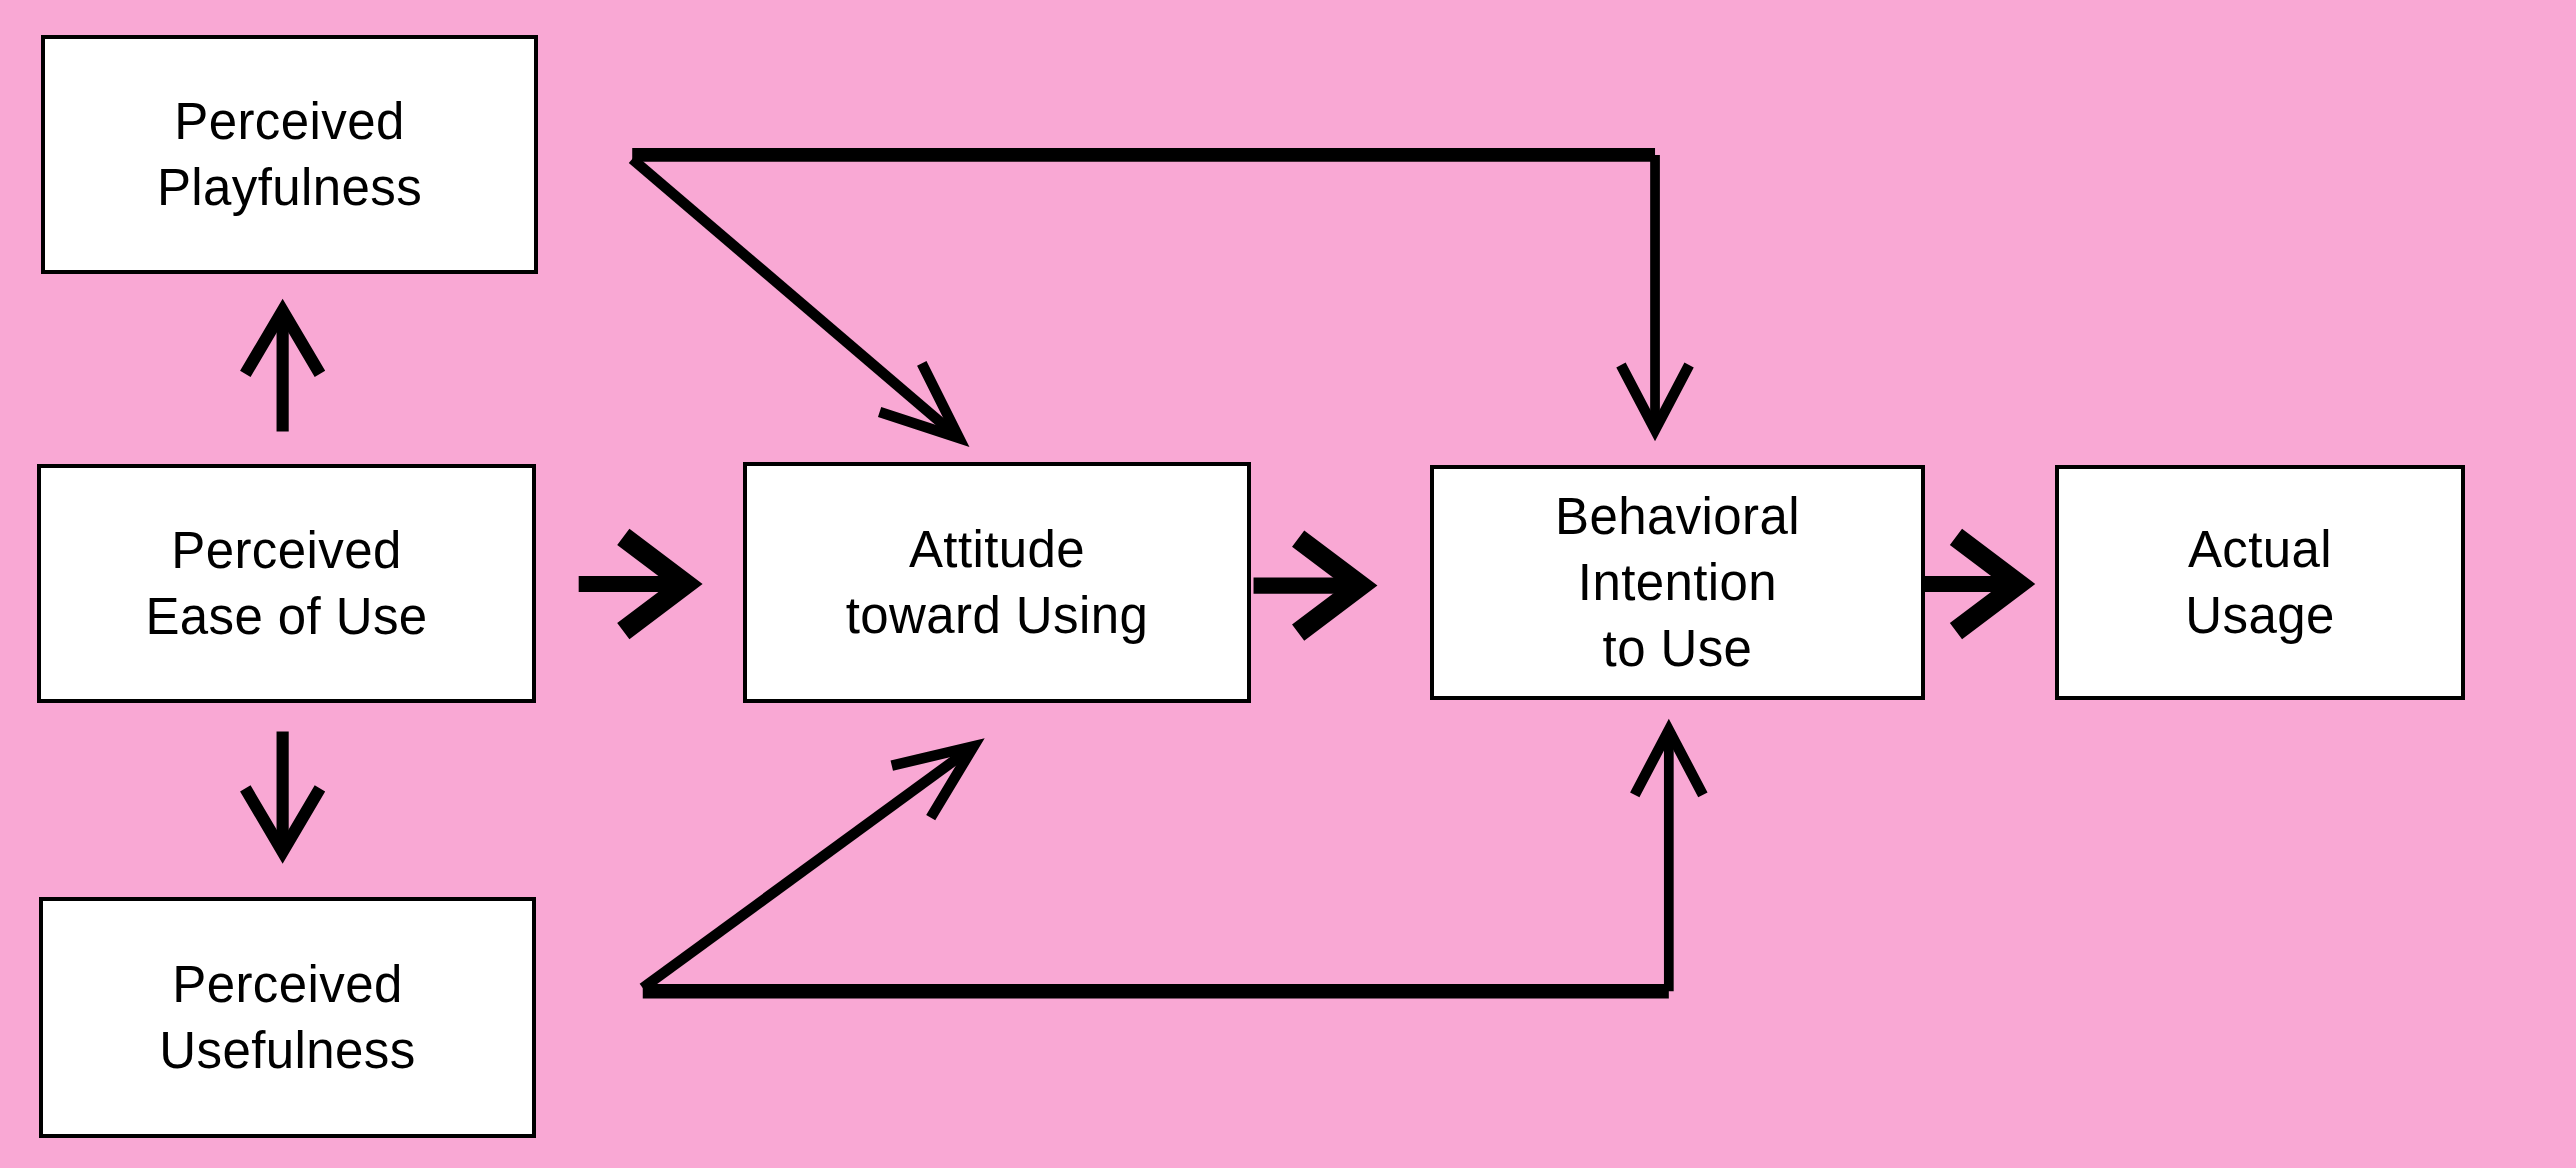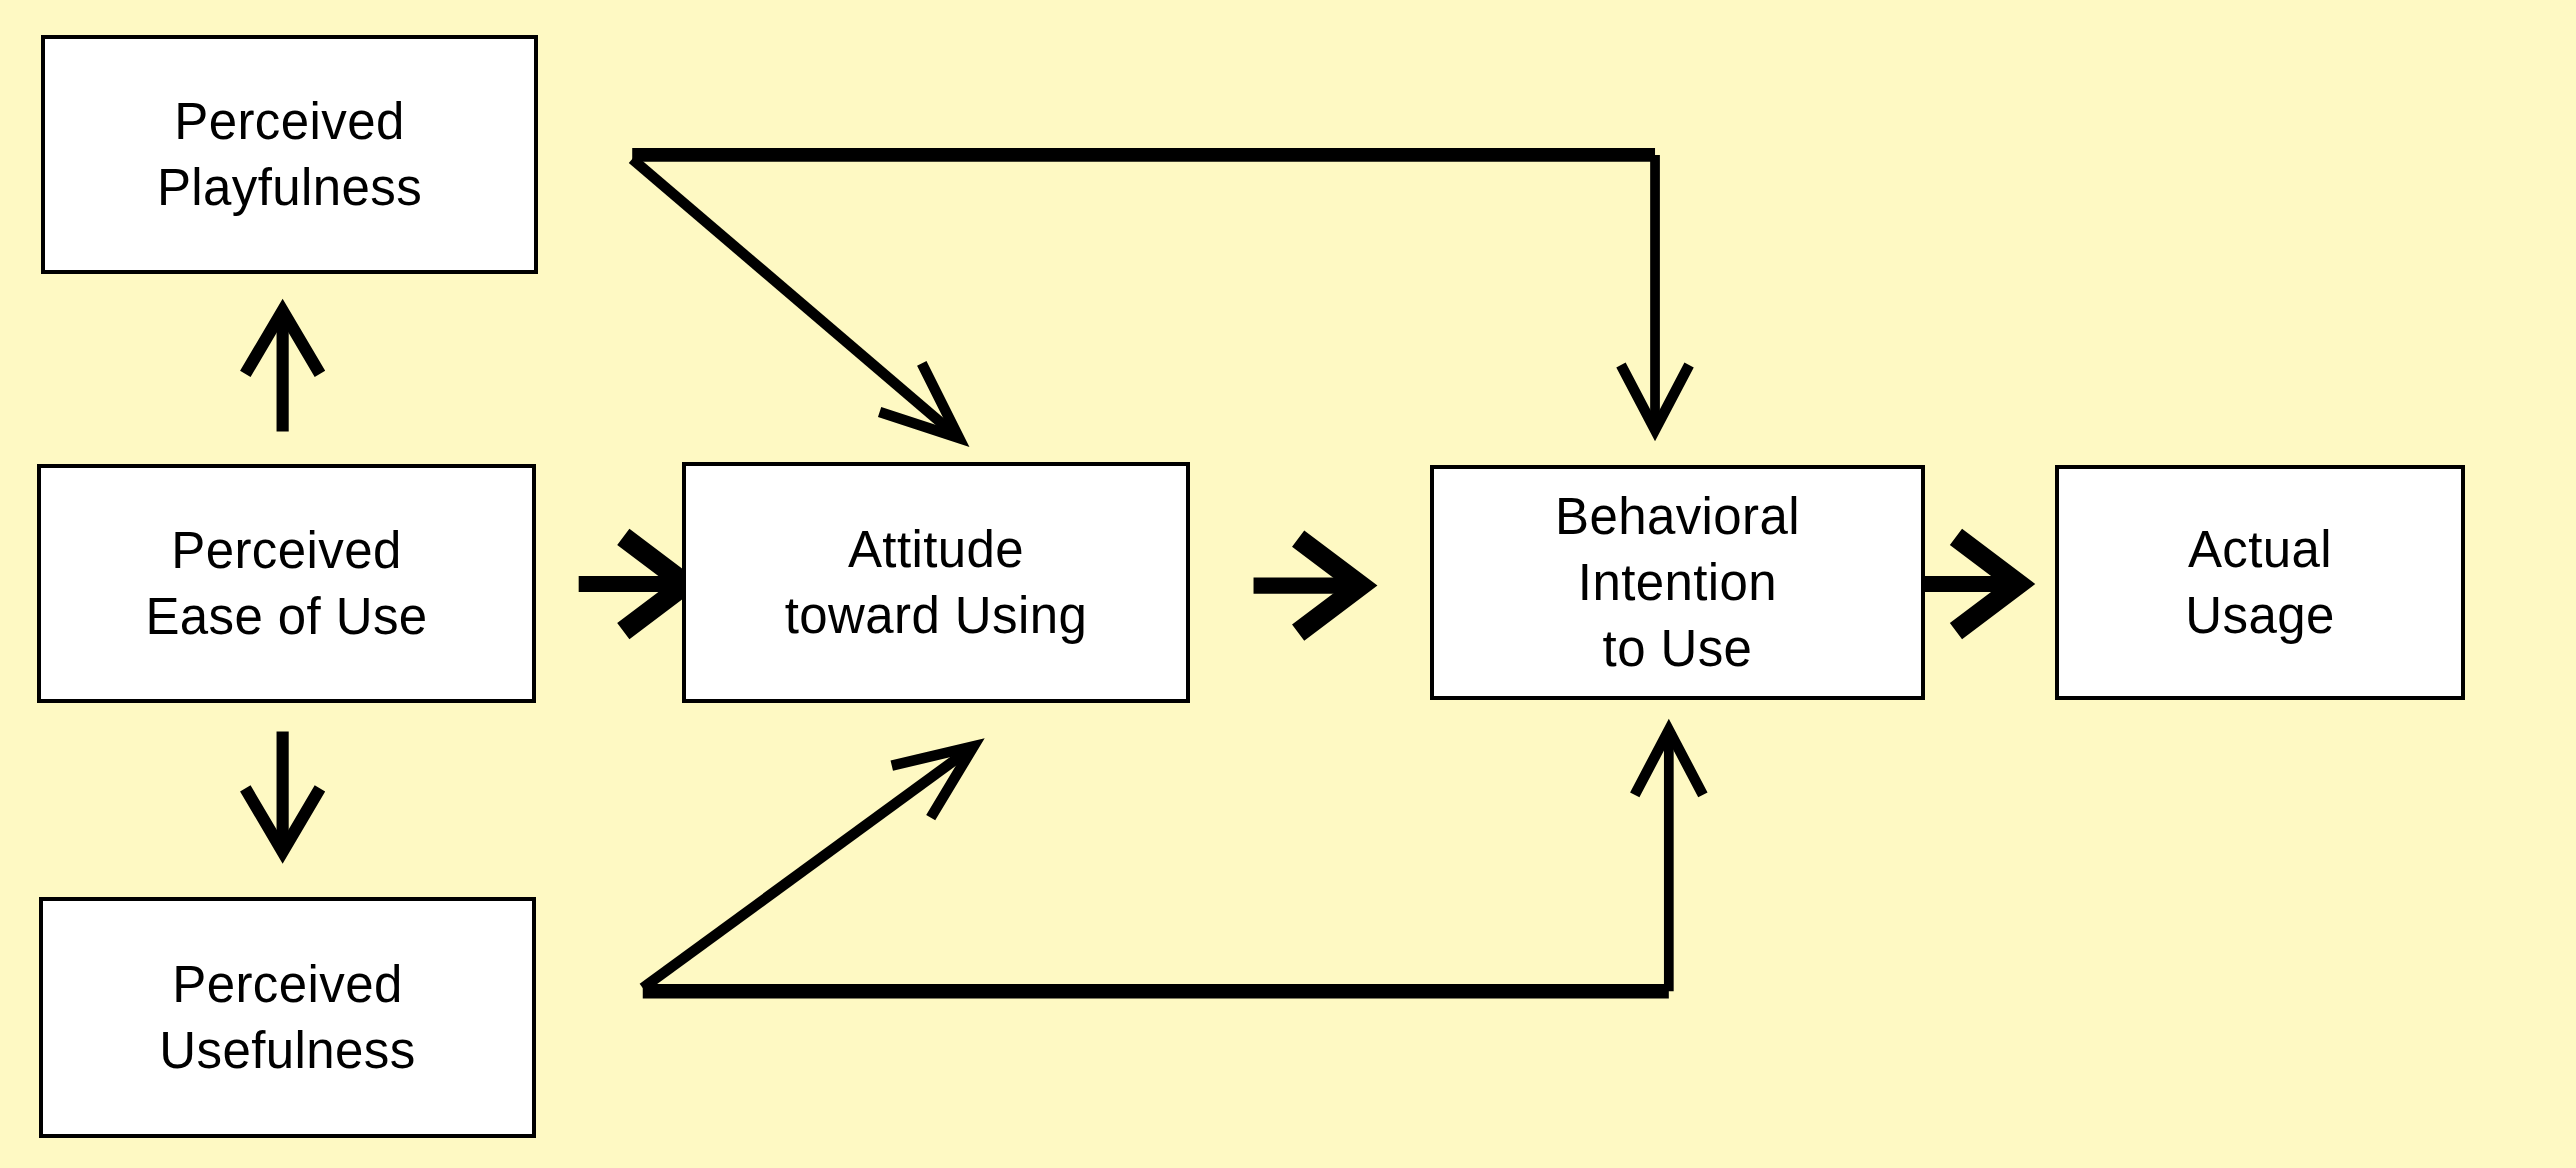--- a/index.html
+++ b/index.html
@@ -4,21 +4,21 @@
 <style>
   html, body {
     margin: 0;
     padding: 0;
     background: #ffffff;
   }
   #diagram {
     position: relative;
     width: 2576px;
     height: 1168px;
-    background: #fef9c3;
+    background: #f9a8d4;
     font-family: "Liberation Sans", "DejaVu Sans", sans-serif;
   }
   #edges-layer {
     position: absolute;
     left: 0;
     top: 0;
     width: 100%;
     height: 100%;
   }
   .node {
@@ -35,21 +35,21 @@
     white-space: pre-line;
     font-size: 51px;
     line-height: 66px;
     color: #000000;
     letter-spacing: 0.4px;
   }
   
   #node-pp   { left: 41px;   top: 35px;   width: 497px; height: 239px; }
   #node-peou { left: 37px;   top: 464px;  width: 499px; height: 239px; }
   #node-pu   { left: 39px;   top: 897px; width: 497px; height: 241px; }
-  #node-att  { left: 682px;  top: 462px;  width: 508px; height: 241px; }
+  #node-att  { left: 743px;  top: 462px;  width: 508px; height: 241px; }
   #node-bi   { left: 1430px; top: 465px;  width: 495px; height: 235px; }
   #node-au   { left: 2055px; top: 465px;  width: 410px; height: 235px; }
 </style>
 </head>
 <body>
 
 <div id="diagram">
 
   <svg id="edges-layer" viewBox="0 0 3175 1440" xmlns="http://www.w3.org/2000/svg" fill="none" stroke="#000000">
 

